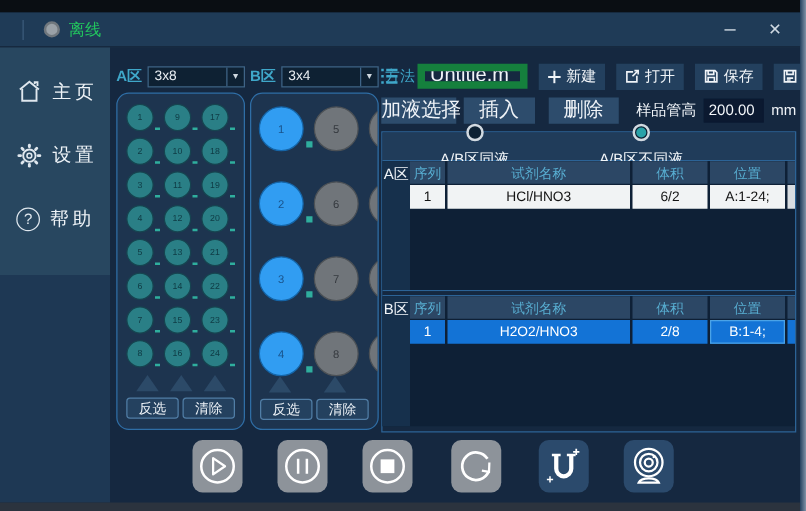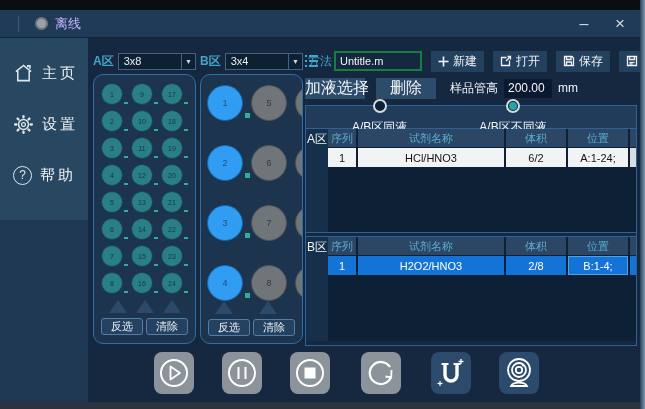--- a/index.html
+++ b/index.html
@@ -18,21 +18,21 @@
     background:#1f3b57; display:flex; align-items:center;
     border-bottom:1px solid #142539;
   }
   .logo { margin-left:20px; display:flex; align-items:center; gap:4px; color:#2e94ae;
           font-style:italic; font-weight:bold; font-size:16px; letter-spacing:0.5px; }
   .logo-bars { display:inline-block; transform:skewX(-18deg); }
   .logo-bars i { display:block; height:2.5px; background:#2e94ae; margin:1.5px 0; }
   .logo-bars i:nth-child(1){width:15px;} .logo-bars i:nth-child(2){width:12px;} .logo-bars i:nth-child(3){width:15px;}
   .tb-sep { width:1px; height:16px; background:#3c5c7c; margin:0 16px 0 18px; }
   .status-dot { width:13px; height:13px; border-radius:50%; background:#9aa1a7; border:2px solid #6f7warm; border:2px solid #70777d; margin-right:7px; }
-  .status-label { color:#c4b5fd; font-size:13px; }
+  .status-label { color:#22c55e; font-size:13px; }
   .win-btns { margin-left:auto; display:flex; align-items:center; gap:14px; margin-right:14px; }
   .win-btn { color:#cfd9e2; font-size:16px; width:22px; text-align:center; cursor:default; }
   .win-btn.close { font-size:17px; }
   
   .sidebar {
     position:absolute; left:0; top:38px; width:88px; height:182px;
     background:#284760; padding-top:20px;
     display:flex; flex-direction:column; gap:21px;
   }
   .side-below { position:absolute; left:0; top:220px; width:88px; height:182px; background:#1e3854; }
@@ -76,22 +76,22 @@
   .zone-btn { height:17px; padding:0 9px; background:#24415f; border:1px solid #517ea6; border-radius:3px;
               color:#eef3f8; font-size:11px; display:flex; align-items:center; }
   
   .rpanel { position:absolute; left:305px; top:50px; width:332px; }
   .row1 { display:flex; align-items:center; height:22px; gap:0; }
   .list-ic { width:13px; height:12px; position:relative; margin-right:3px; }
   .list-ic i { position:absolute; left:4px; width:9px; height:2px; background:#3fa7c9; }
   .list-ic i::before { content:""; position:absolute; left:-4px; top:0; width:2px; height:2px; background:#3fa7c9; }
   .list-ic i:nth-child(1){top:0;} .list-ic i:nth-child(2){top:5px;} .list-ic i:nth-child(3){top:10px;}
   .method-label { color:#3fa7c9; font-size:12px; margin-right:2px; white-space:nowrap; }
-  .method-input { width:88px; height:20px; background:transparent; border:2px solid #15803d;
-                  color:#f0f4f8; font-size:11px; padding:0 4px; font-family:inherit; }
+  .method-input { width:88px; height:20px; background:transparent; border:6px solid #15803d;
+                  color:#f0f4f8; font-size:16px; padding:0 4px; font-family:inherit; }
   .file-btn { display:flex; align-items:center; gap:4px; height:21px; padding:0 7px; margin-left:9px;
               background:#23405e; color:#f0f4f8; font-size:12px; border:none; font-family:inherit; white-space:nowrap; }
   .row2 { display:flex; align-items:center; height:22px; margin-top:5px; gap:6px; }
   .act-btn { height:21px; background:#2d4c6c; border:none; color:#f0f4f8; font-size:16px;
              font-family:inherit; text-align:center; white-space:nowrap; }
   .act-btn.b0 { width:60px; } .act-btn.b1 { width:60px; } .act-btn.b2 { width:60px; margin-left:5px; }
   .tube-label { margin-left:8px; font-size:12px; color:#f0f4f8; white-space:nowrap; }
   .tube-input { width:48px; height:19px; background:#0b1930; border:1px solid #0b1930; color:#f4f7fa;
                 font-size:12px; text-align:left; padding:0 3px; font-family:inherit; }
   .tube-unit { font-size:12px; color:#f0f4f8; }
@@ -361,20 +361,21 @@
           <path d="M1.5 1.5 H10.5 V10.5 H1.5 Z"></path>
           <path d="M3.5 1.5 V4.5 H8.5 V1.5"></path>
           <line x1="3.5" y1="7.5" x2="8.5" y2="7.5"></line>
           <line x1="3.5" y1="9" x2="6.5" y2="9"></line>
         </svg>
       <span>另存</span>
     </button>
   </div>
   <div class="row2">
     <button class="act-btn b0">加液选择</button>
+    <button class="act-btn b1">插入</button>
     <button class="act-btn b2">删除</button>
     <span class="tube-label">样品管高</span>
     <input class="tube-input" value="200.00" style="">
     <span class="tube-unit">mm</span>
   </div>
 
   <div class="tables-wrap">
     <div class="mode-bar">
       <div class="mode-opt first">
         <span class="radio"></span>

